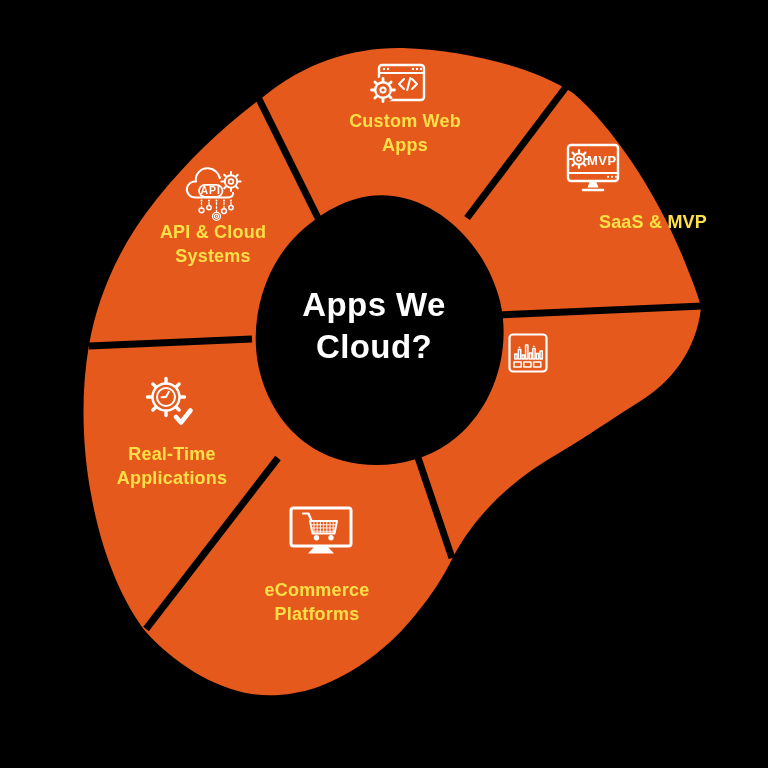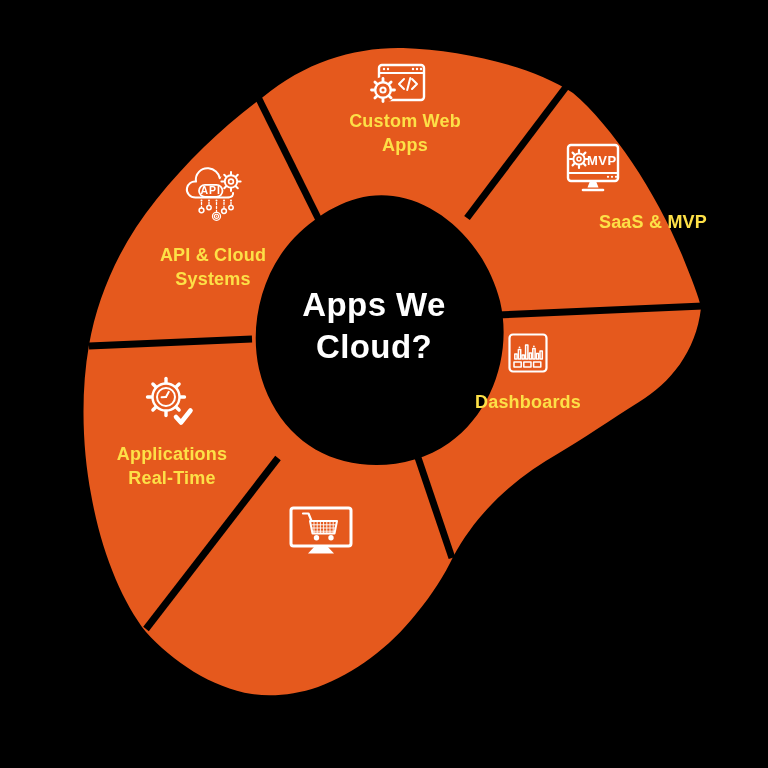--- a/index.html
+++ b/index.html
@@ -140,21 +140,20 @@
         <rect x="22.2" y="21" width="2.3" height="6"></rect>
         <rect x="25.8" y="16.5" width="2.3" height="10.5"></rect>
         <rect x="29.4" y="21.5" width="2.3" height="5.5"></rect>
         <rect x="33" y="19" width="2.3" height="8"></rect>
       </g>
       <circle class="fw" cx="12.5" cy="15.3" r="0.9"></circle>
       <circle class="fw" cx="26.9" cy="14.3" r="0.9"></circle>
     </svg>
   </div>
   <div class="seg-label" style="left:528px;top:403px;">
-    <div>Dashboards</div>
   </div>
 
   <div class="icon" style="left:321px;top:531px;">
     <svg width="66" height="54" viewBox="0 0 66 54">
       <rect class="st" x="3" y="4" width="60" height="38" rx="2.5" stroke-width="3"></rect>
       <polyline class="st" points="15,9.5 20.5,9.5 23.5,17" stroke-width="2.2"></polyline>
       <path class="st" d="M22,17 L49,17 L46.5,29.5 L24.5,29.5 Z" stroke-width="2"></path>
       <g class="st" stroke-width="0.9">
         <line x1="26" y1="18" x2="26" y2="28.6"></line>
           <line x1="29.2" y1="18" x2="29.2" y2="28.6"></line>
@@ -165,20 +164,24 @@
         <line x1="45.2" y1="18" x2="45.2" y2="28.6"></line>
         <line x1="23.8" y1="20.8" x2="47.3" y2="20.8"></line>
           <line x1="23.8" y1="24" x2="46.9" y2="24"></line>
         <line x1="24.2" y1="27.2" x2="46.5" y2="27.2"></line>
       </g>
       <circle class="fw" cx="28.5" cy="33.8" r="2.7"></circle>
       <circle class="fw" cx="43" cy="33.8" r="2.7"></circle>
       <path class="fw" d="M27,42 L39,42 L46,49.5 L20,49.5 Z"></path>
     </svg>
   </div>
+  <div class="seg-label" style="left:317px;top:603px;">
+    <div>eCommerce</div>
+    <div>Platforms</div>
+  </div>
 
   <div class="icon" style="left:169px;top:401px;">
     <svg width="54" height="54" viewBox="0 0 54 54">
       <g class="st" stroke-width="3.4">
         <line x1="38.5" y1="23" x2="42.5" y2="23"></line>
           <line x1="9.5" y1="23" x2="5.5" y2="23"></line>
         <line x1="24" y1="8.5" x2="24" y2="4.5"></line>
           <line x1="24" y1="37.5" x2="24" y2="41.5"></line>
         <line x1="34.3" y1="12.8" x2="37.1" y2="10"></line>
           <line x1="13.7" y1="33.2" x2="10.9" y2="36"></line>
@@ -186,22 +189,22 @@
           <line x1="13.7" y1="12.8" x2="10.9" y2="10"></line>
       </g>
       <circle class="st" cx="24" cy="23" r="13.5" stroke-width="2.4"></circle>
       <circle class="st" cx="24" cy="23" r="9" stroke-width="2"></circle>
       <line class="st" x1="24" y1="23" x2="26.8" y2="17.8" stroke-width="2"></line>
       <line class="st" x1="24" y1="23" x2="19.6" y2="23.2" stroke-width="2"></line>
       <polyline class="st" points="34,43 39,48.5 48.5,36.5" stroke-width="4.6"></polyline>
     </svg>
   </div>
   <div class="seg-label" style="left:172px;top:467px;">
+    <div>Real-Time</div>
     <div>Applications</div>
-    <div>Real-Time</div>
   </div>
 
   <div class="icon" style="left:215px;top:193px;">
     <svg width="66" height="66" viewBox="0 0 66 66">
       <path class="st" stroke-width="2" d="
         M 44.5,37.5 L 13.5,37.5
         C 8,37.5 4,33 5,28
         C 5.8,23.8 9.8,21 14,21.6
         C 12.8,14 19,7.6 26.5,8.3
         C 32.3,8.9 36.8,13 37.8,18.2
@@ -238,18 +241,18 @@
       <circle class="fw" cx="49" cy="40.6" r="1"></circle>
       <circle class="st" cx="19.5" cy="50.3" r="2.4" stroke-width="1.5"></circle>
       <circle class="st" cx="27" cy="47.6" r="2.2" stroke-width="1.5"></circle>
       <circle class="st" cx="42" cy="51.1" r="2.4" stroke-width="1.5"></circle>
       <circle class="st" cx="49" cy="47.6" r="2.2" stroke-width="1.5"></circle>
       <circle class="st" cx="34.5" cy="56.3" r="4" stroke-width="1.3"></circle>
       <circle class="st" cx="34.5" cy="56.3" r="2.1" stroke-width="1.1"></circle>
       <circle class="fw" cx="34.5" cy="56.3" r="0.7"></circle>
     </svg>
   </div>
-  <div class="seg-label" style="left:213px;top:268px;">
+  <div class="seg-label" style="left:213px;top:245px;">
     <div>API &amp; Cloud</div>
     <div>Systems</div>
   </div>
 
 </div>
 
 </body></html>

